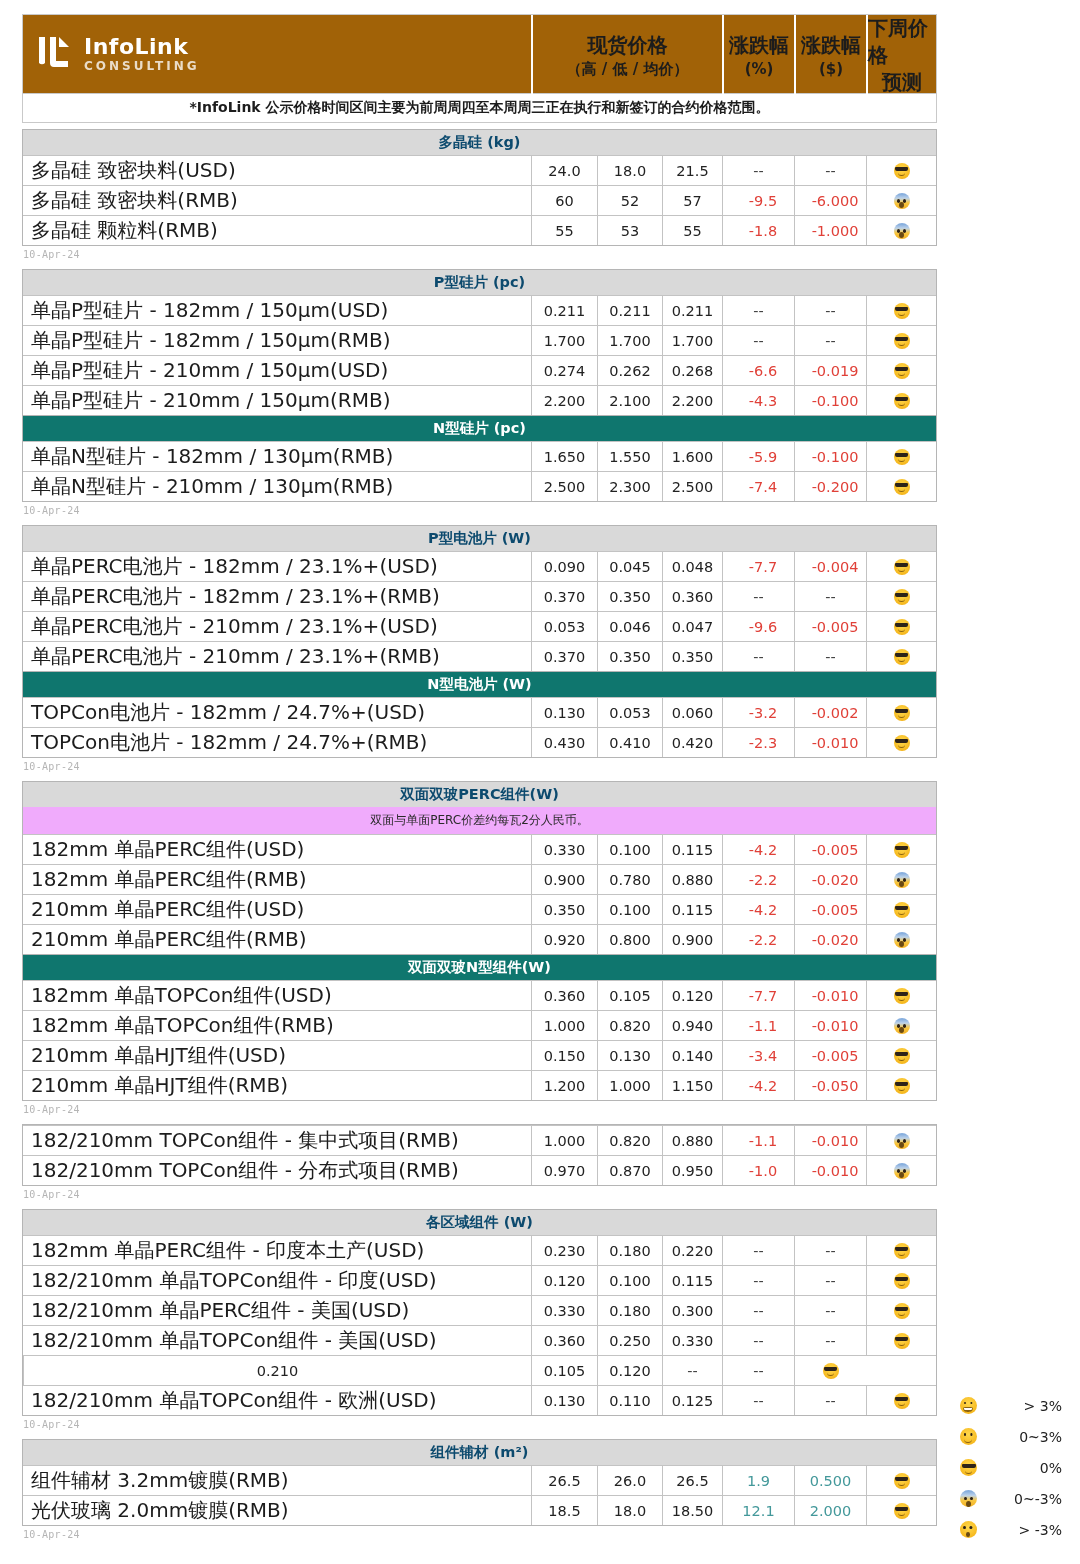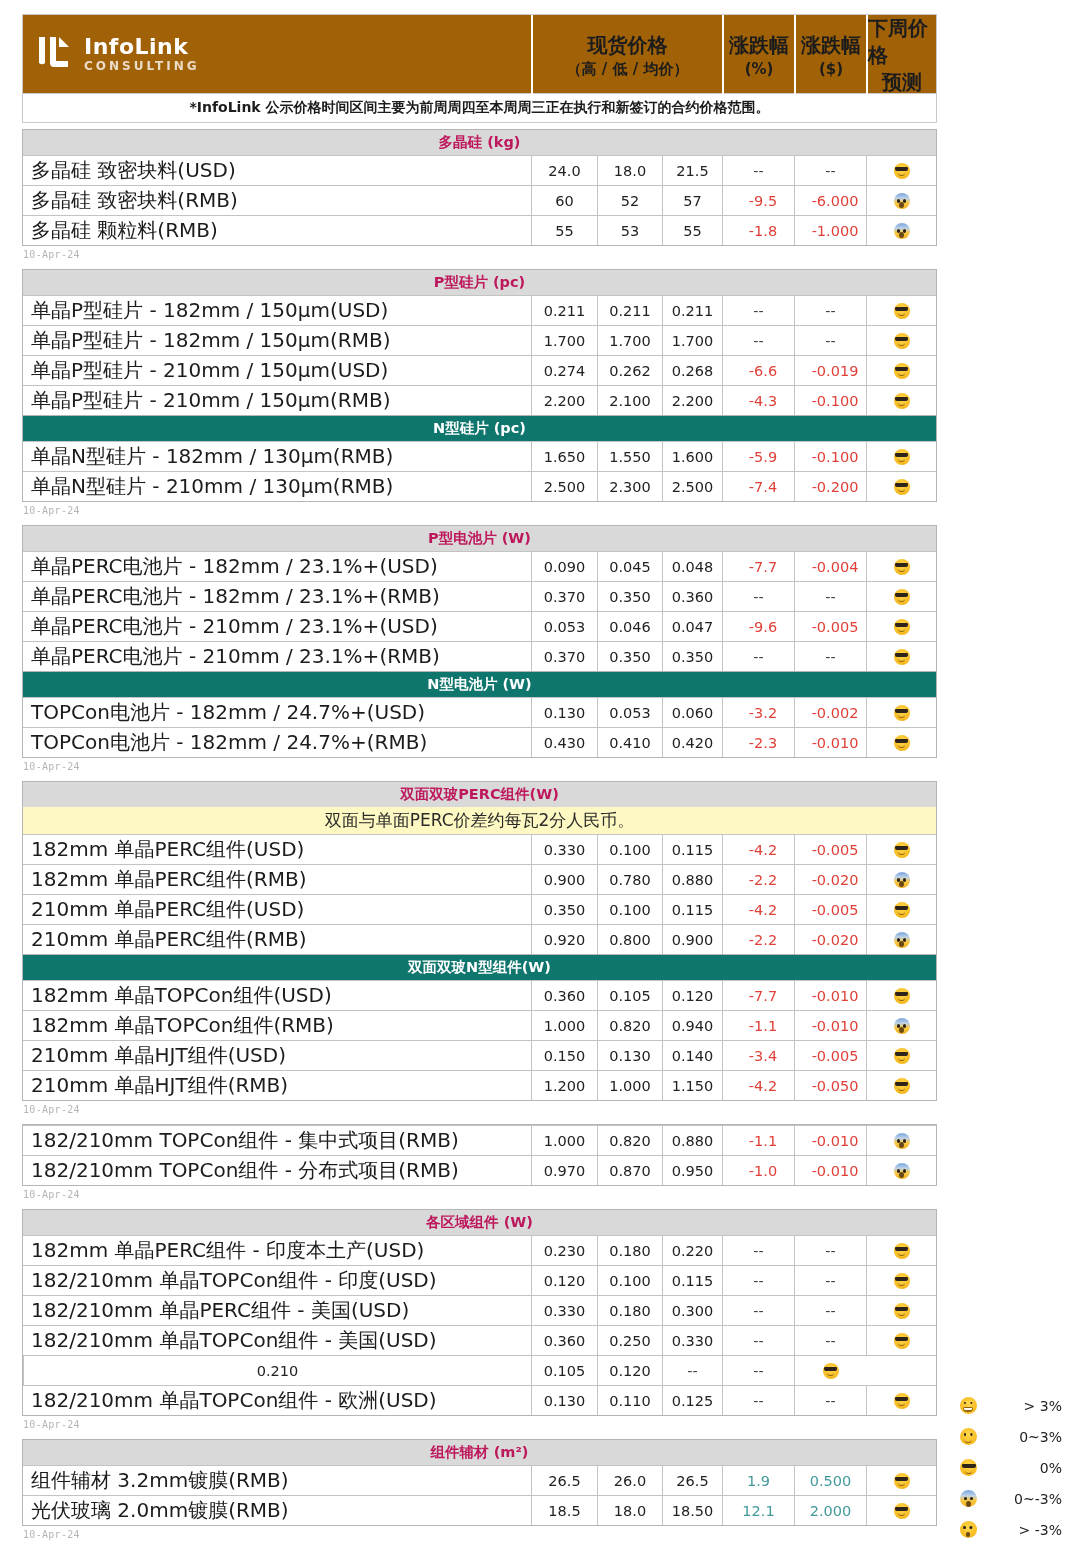--- a/index.html
+++ b/index.html
@@ -16,23 +16,23 @@
   .brand-txt{display:flex;flex-direction:column;}
   .brand-name{color:#fff;font-size:22px;font-weight:bold;letter-spacing:.5px;line-height:1;}
   .brand-sub{color:rgba(255,255,255,.78);font-size:12px;letter-spacing:3px;font-weight:bold;margin-top:0;}
   .notice{height:28px;display:flex;align-items:center;justify-content:center;background:#fff;border-top:1px solid #c9c9c9;font-size:14px;font-weight:bold;}
 
   
   .block{margin-top:6px;margin-bottom:4px;}
   .section{border:1px solid #b5b5b5;border-top:none;}
   .block .section:first-child{border-top:1px solid #b5b5b5;}
   .sec-header{height:25px;display:flex;align-items:center;justify-content:center;font-size:14.5px;font-weight:bold;}
-  .sec-header.light{background:#d9d9d9;color:#be185d;}
+  .sec-header.light{background:#d9d9d9;color:#0c4a6e;}
   .sec-header.dark{background:#0f766e;color:#ffffff;}
-  .sec-note{height:27px;display:flex;align-items:center;justify-content:center;background:#fef9c3;font-size:17px;color:#2a2a2a;}
+  .sec-note{height:27px;display:flex;align-items:center;justify-content:center;background:#f0abfc;font-size:12px;color:#2a2a2a;}
   .row{display:grid;grid-template-columns:1fr 66px 65px 60px 72px 72px 70px;height:29px;background:#fff;border-top:1px solid #c3c3c3;}
   .row>div{display:flex;align-items:center;justify-content:center;border-left:1px solid #c3c3c3;font-size:14.5px;}
   .row>div.lab{justify-content:flex-start;padding-left:8px;border-left:none;font-size:20px;}
   .num{color:#222;}
   .neg{color:#e04038;padding-left:9px;} .pos{color:#43989a;} .dash{color:#444;}
   .date{font-size:10px;color:#b5b5b5;margin:3px 0 0 1px;height:14px;font-family:"DejaVu Sans Mono","Liberation Mono",monospace;letter-spacing:.3px;}
 
   
   .emo{position:relative;display:inline-block;width:16px;height:16px;border-radius:50%;
        background:radial-gradient(circle at 50% 38%,#ffd84d,#f6b91f 70%,#eda412);vertical-align:middle;}

